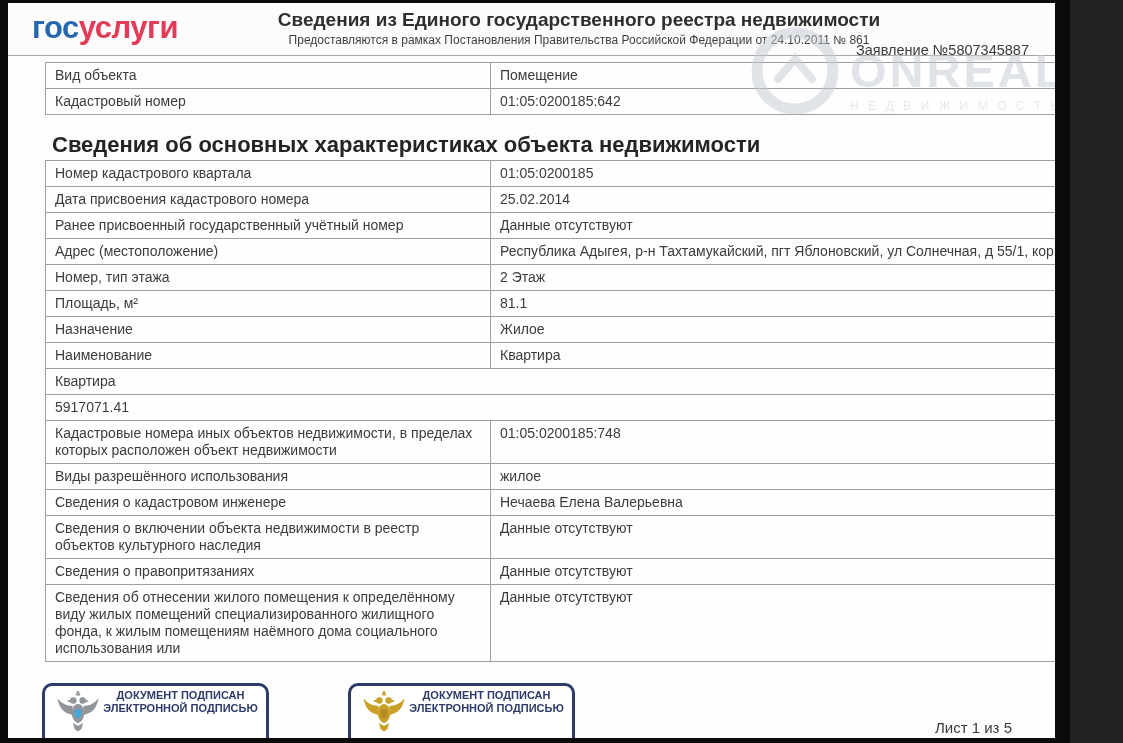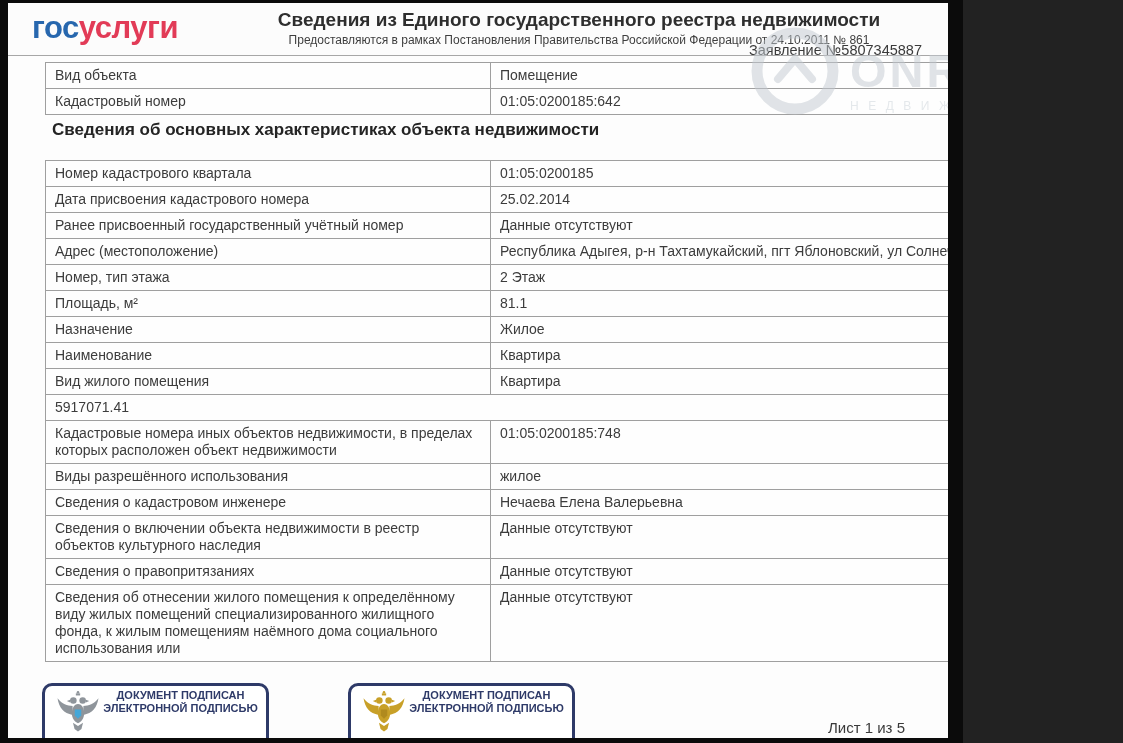--- a/index.html
+++ b/index.html
@@ -1,18 +1,18 @@
 <!DOCTYPE html>
 <html lang="ru"><head>
 <meta charset="utf-8">
 <style>
   * { margin:0; padding:0; box-sizing:border-box; }
   html,body { background:#222; }
   .page {
-    position:relative; width:963px; height:743px; overflow:hidden;
+    position:relative; width:1070px; height:743px; overflow:hidden;
     background:#fdfdfd; font-family:"Liberation Sans","DejaVu Sans",sans-serif;
     color:#3d3d3d;
   }
   
   .edge { position:absolute; background:#0b0b0b; z-index:30; }
   .edge-left   { left:0; top:0; width:8px;  height:100%; }
   .edge-right  { right:0; top:0; width:15px; height:100%; }
   .edge-top    { left:0; top:0; width:100%; height:3px; }
   .edge-bottom { left:0; bottom:0; width:100%; height:5px; }
 
@@ -43,21 +43,21 @@
   .tbl { position:absolute; left:45px; width:1036px; border-top:1px solid #9f9f9f; background:#fefefe; z-index:3; }
   .tbl-object { top:62px; }
   .tbl-main { top:160px; }
   .tr { display:flex; border:1px solid #9f9f9f; border-top:none; }
   .td { padding:4px 16px 4px 9px; font-size:14px; line-height:17px; color:#3c3c3c; }
   .td-label { width:445px; flex:none; border-right:1px solid #9f9f9f; }
   .td-value { flex:1; min-width:0; }
   .clip { white-space:nowrap; overflow:hidden; }
 
   .section-title {
-    position:absolute; left:52px; top:120px; font-size:17px; font-weight:bold;
+    position:absolute; left:52px; top:132px; font-size:22px; font-weight:bold;
     color:#242424; z-index:3;
   }
 
   
   .stamp {
     position:absolute; top:683px; width:227px; height:78px; background:#fff;
     border:3px solid #2e3a68; border-radius:10px; z-index:10; padding:3px 6px 0 6px;
   }
   .stamp-1 { left:42px; }
   .stamp-2 { left:348px; }
@@ -147,21 +147,20 @@
     </div>
     <div class="tr">
       <div class="td td-label">Назначение</div>
       <div class="td td-value">Жилое</div>
     </div>
     <div class="tr">
       <div class="td td-label">Наименование</div>
       <div class="td td-value">Квартира</div>
     </div>
     <div class="tr">
-      <div class="td td-label">Вид жилого помещения</div>
       <div class="td td-value">Квартира</div>
     </div>
     <div class="tr">
       <div class="td td-value">5917071.41</div>
     </div>
     <div class="tr">
       <div class="td td-label">Кадастровые номера иных объектов недвижимости, в пределах которых расположен объект недвижимости</div>
       <div class="td td-value">01:05:0200185:748</div>
     </div>
     <div class="tr">

